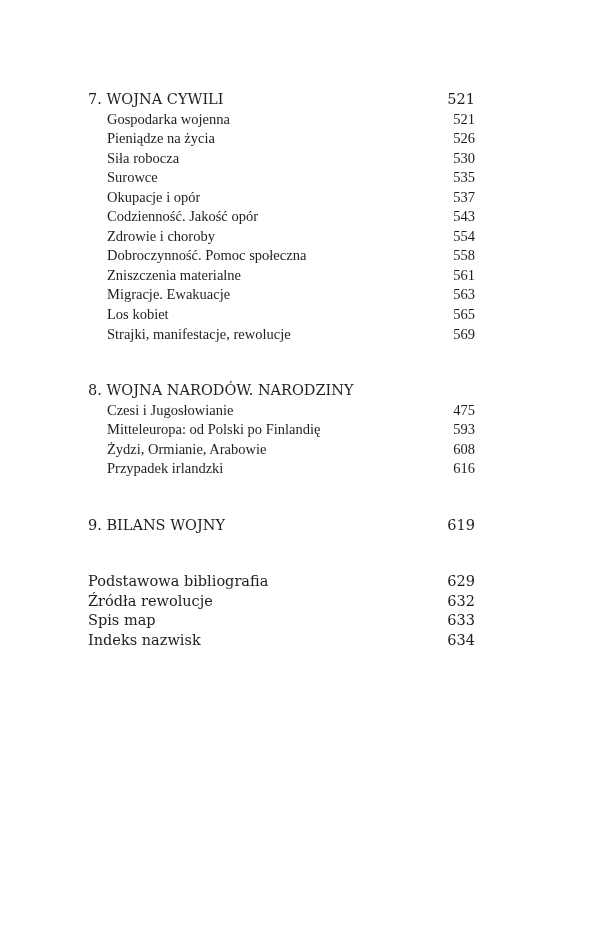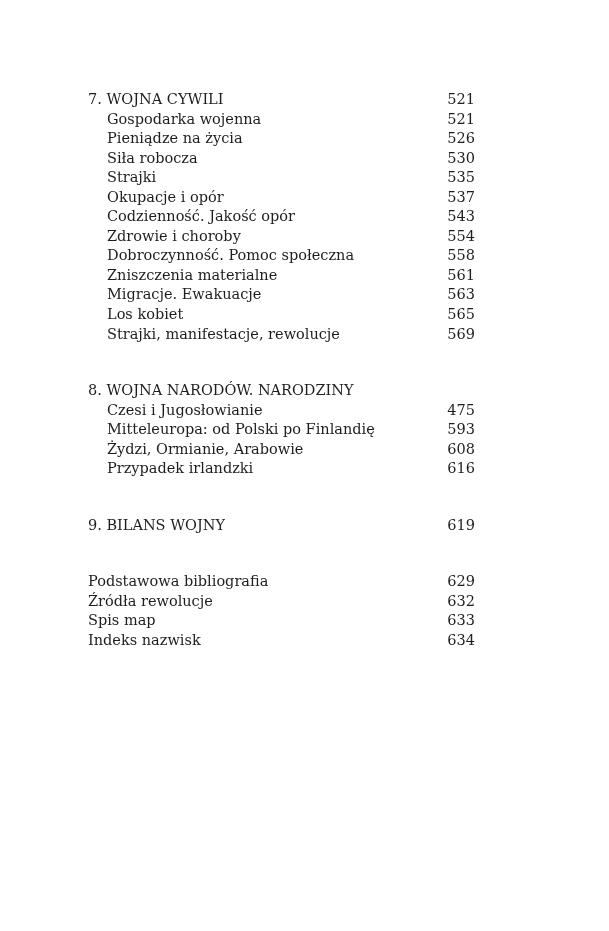--- a/index.html
+++ b/index.html
@@ -30,21 +30,21 @@
   .row {
     display: flex;
     justify-content: space-between;
     align-items: baseline;
     height: 19.55px;
     line-height: 19.55px;
     white-space: nowrap;
   }
   
   .row.cont { padding-left: 11.5px; }
-  .row.sub  { padding-left: 19px;   }
+  .row.sub  { padding-left: 19px; font-family: Liberation Serif, serif;   }
   
   .row.gap  { margin-top: 37px;  }
   .label {
     overflow: hidden;
   }
   .page-num {
     padding-left: 12px;
   }
 </style>
 </head>
@@ -63,21 +63,21 @@
     </div>
     <div class="row sub">
       <span class="label">Pieniądze na życia</span>
       <span class="page-num">526</span>
     </div>
     <div class="row sub">
       <span class="label">Siła robocza</span>
       <span class="page-num">530</span>
     </div>
     <div class="row sub">
-      <span class="label">Strajki</span>
+      <span class="label">Surowce</span>
       <span class="page-num">535</span>
     </div>
     <div class="row sub">
       <span class="label">Okupacje i opór</span>
       <span class="page-num">537</span>
     </div>
     <div class="row sub">
       <span class="label">Codzienność. Jakość opór</span>
       <span class="page-num">543</span>
     </div>

